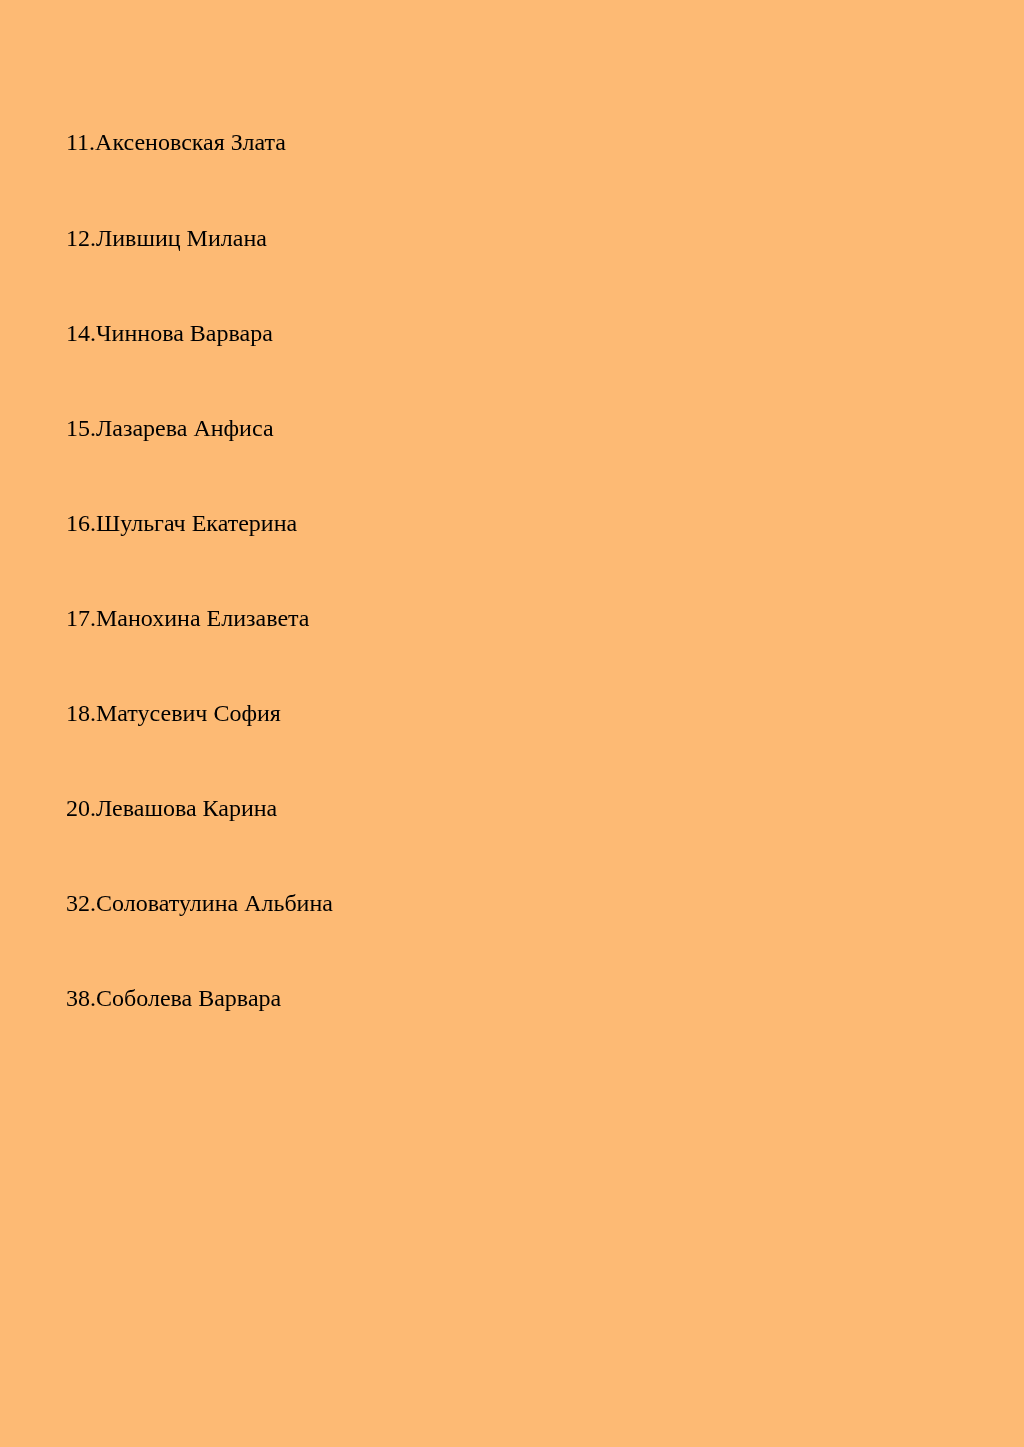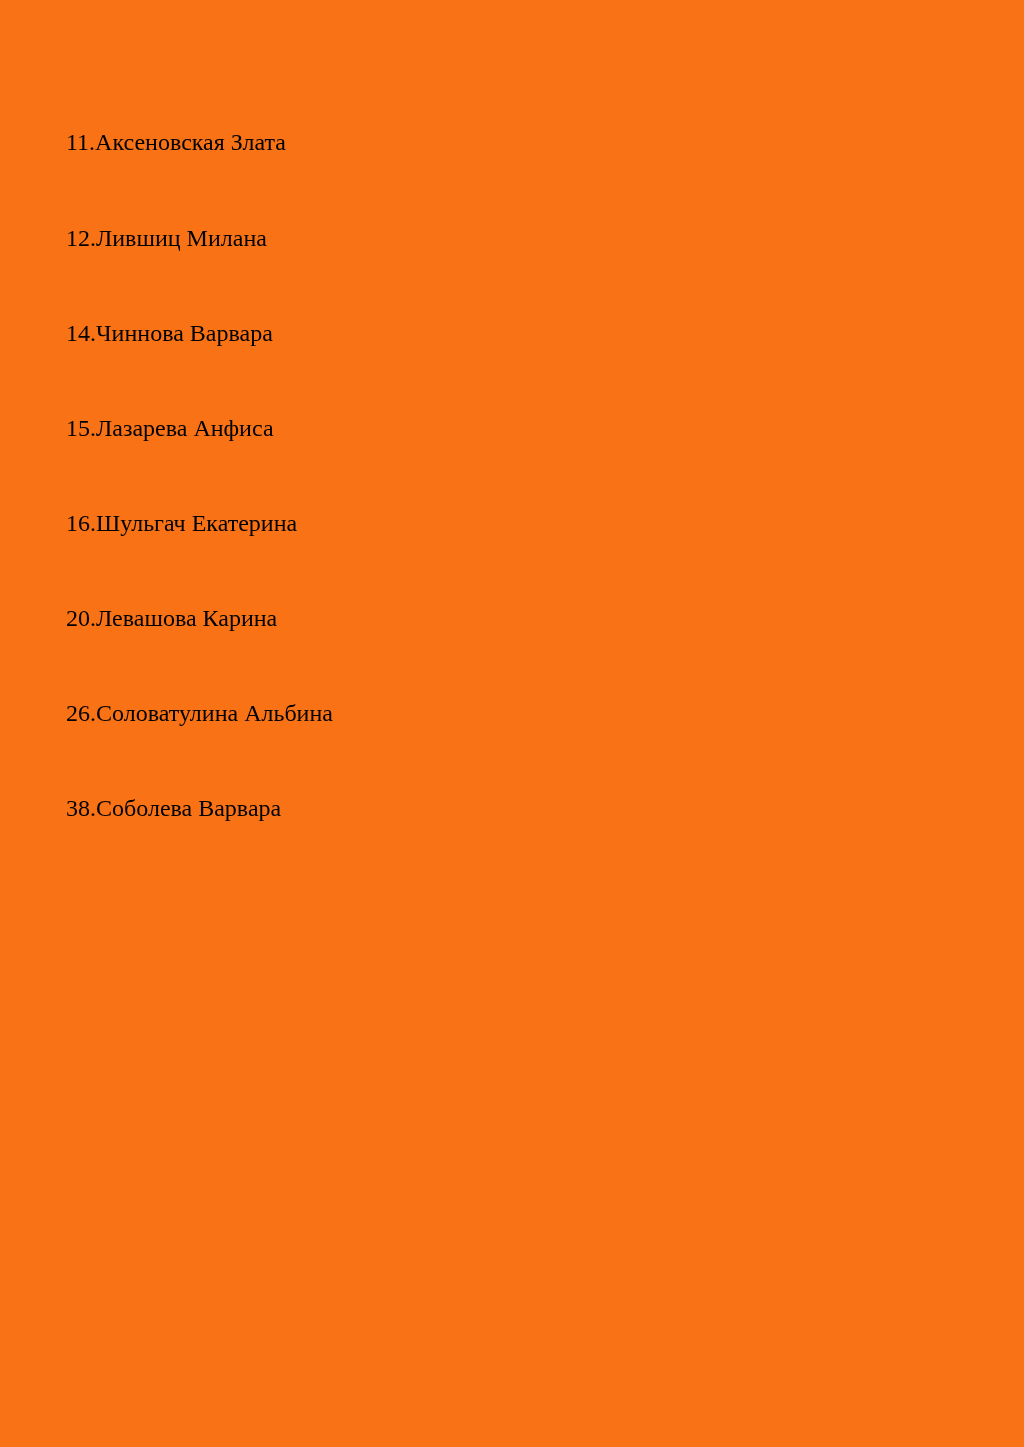--- a/index.html
+++ b/index.html
@@ -4,21 +4,21 @@
 <style>
   html, body {
     margin: 0;
     padding: 0;
     background: #ffffff;
   }
   .page {
     position: relative;
     width: 1024px;
     height: 1447px;
-    background: #f97316;
+    background: #fdba74;
     color: #000000;
     font-family: "Liberation Serif", "DejaVu Serif", serif;
     overflow: hidden;
   }
   .name-list {
     padding-top: 64px;
     padding-left: 66px;
     font-size: 24px;
     line-height: 31.7px;
     white-space: pre;
@@ -31,22 +31,24 @@
 <body>
 
 <div class="page">
 
   <div class="name-list">
     <div class="line">11.Аксеновская Злата</div>
     <div class="line">12.Лившиц Милана</div>
     <div class="line">14.Чиннова Варвара</div>
     <div class="line">15.Лазарева Анфиса</div>
     <div class="line">16.Шульгач Екатерина</div>
+    <div class="line">17.Манохина Елизавета</div>
+    <div class="line">18.Матусевич София</div>
     <div class="line">20.Левашова Карина</div>
-    <div class="line">26.Соловатулина Альбина</div>
+    <div class="line">32.Соловатулина Альбина</div>
     <div class="line">38.Соболева Варвара</div>
     
     
     
     
     
     
     
     
     

